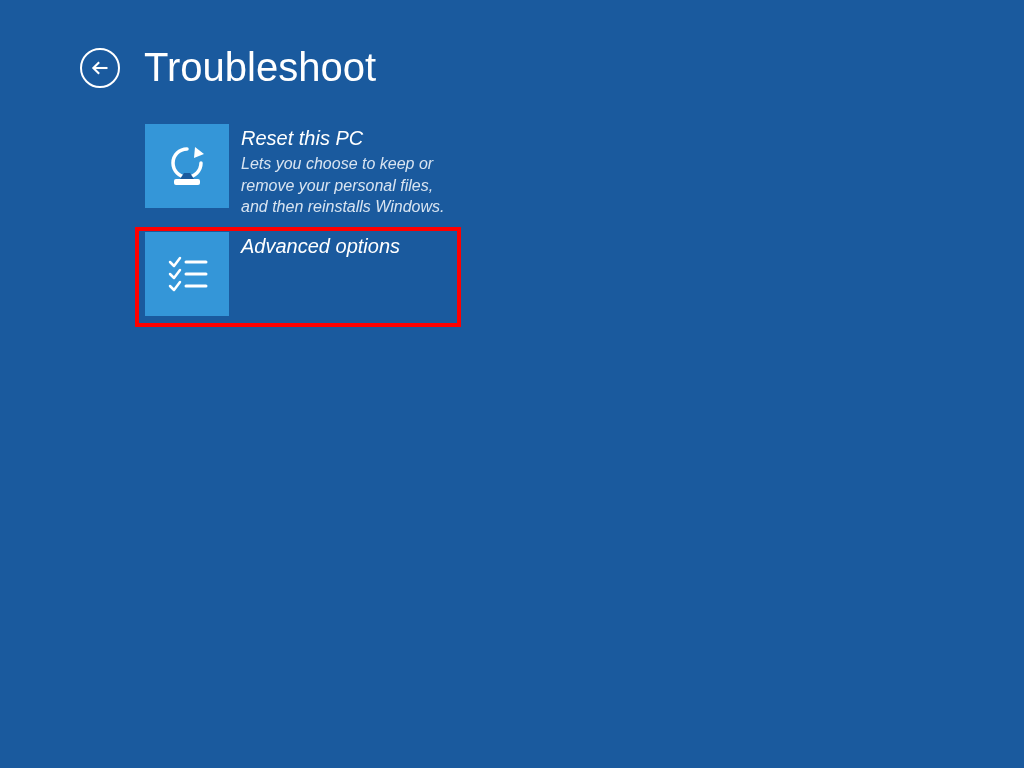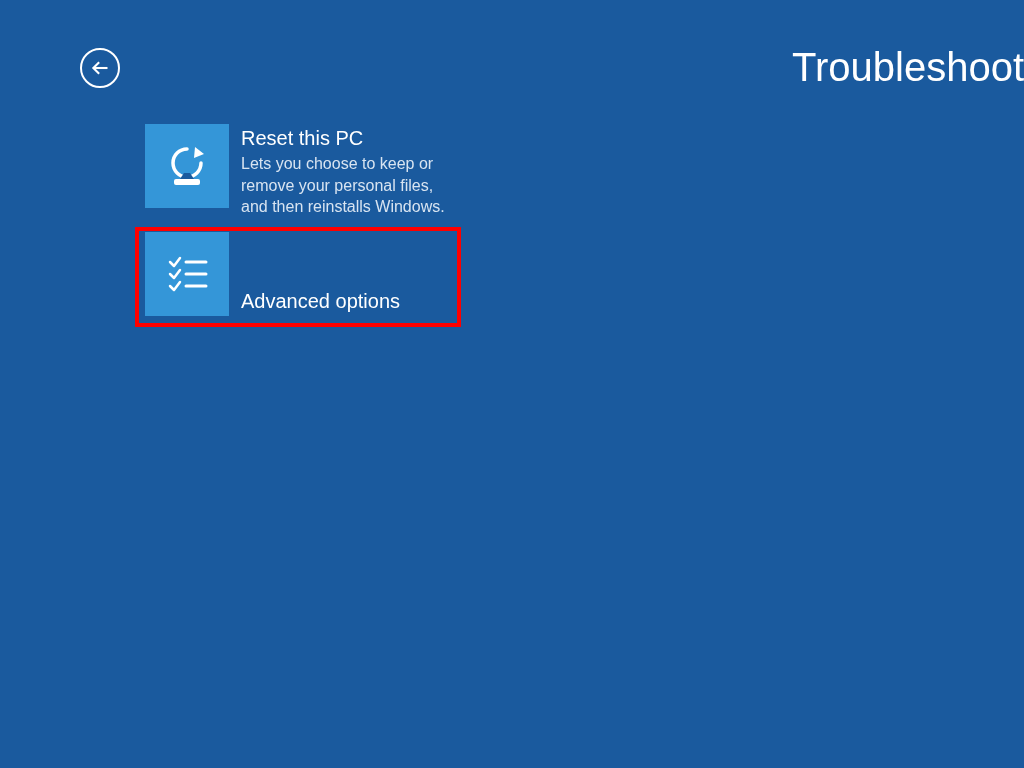--- a/index.html
+++ b/index.html
@@ -30,21 +30,20 @@
       background-size: 16px 16px;
       pointer-events: none;
     }
     
     .header {
       display: flex;
       align-items: center;
       padding: 45px 0 0 80px;
       gap: 24px;
       position: relative;
-      justify-content: space-between;
     }
     
     .back-button {
       width: 40px;
       height: 40px;
       border: 2px solid #ffffff;
       border-radius: 50%;
       display: flex;
       align-items: center;
       justify-content: center;
@@ -59,20 +58,21 @@
     
     .page-title {
       font-size: 40px;
       font-weight: 300;
       color: #ffffff;
     }
     
     .options-container {
       padding: 34px 0 0 145px;
       position: relative;
+      font-style: italic;
     }
     
     .option-tile {
       display: flex;
       align-items: flex-start;
       width: 310px;
       margin-bottom: 14px;
       cursor: pointer;
       position: relative;
     }
@@ -112,21 +112,20 @@
       border: 4px solid #ff0000;
       pointer-events: none;
       left: -10px;
       top: -5px;
       width: 326px;
       height: 100px;
     }
     
     .option-advanced {
       position: relative;
-      align-items: flex-end;
     }
   </style>
 </head>
 <body>
 
 <div class="header">
   <div class="back-button">
     <svg viewBox="0 0 24 24" fill="none" stroke="#ffffff" stroke-width="2.5">
       <line x1="21" y1="12" x2="5" y2="12"></line>
       <polyline points="11 5 4 12 11 19"></polyline>

